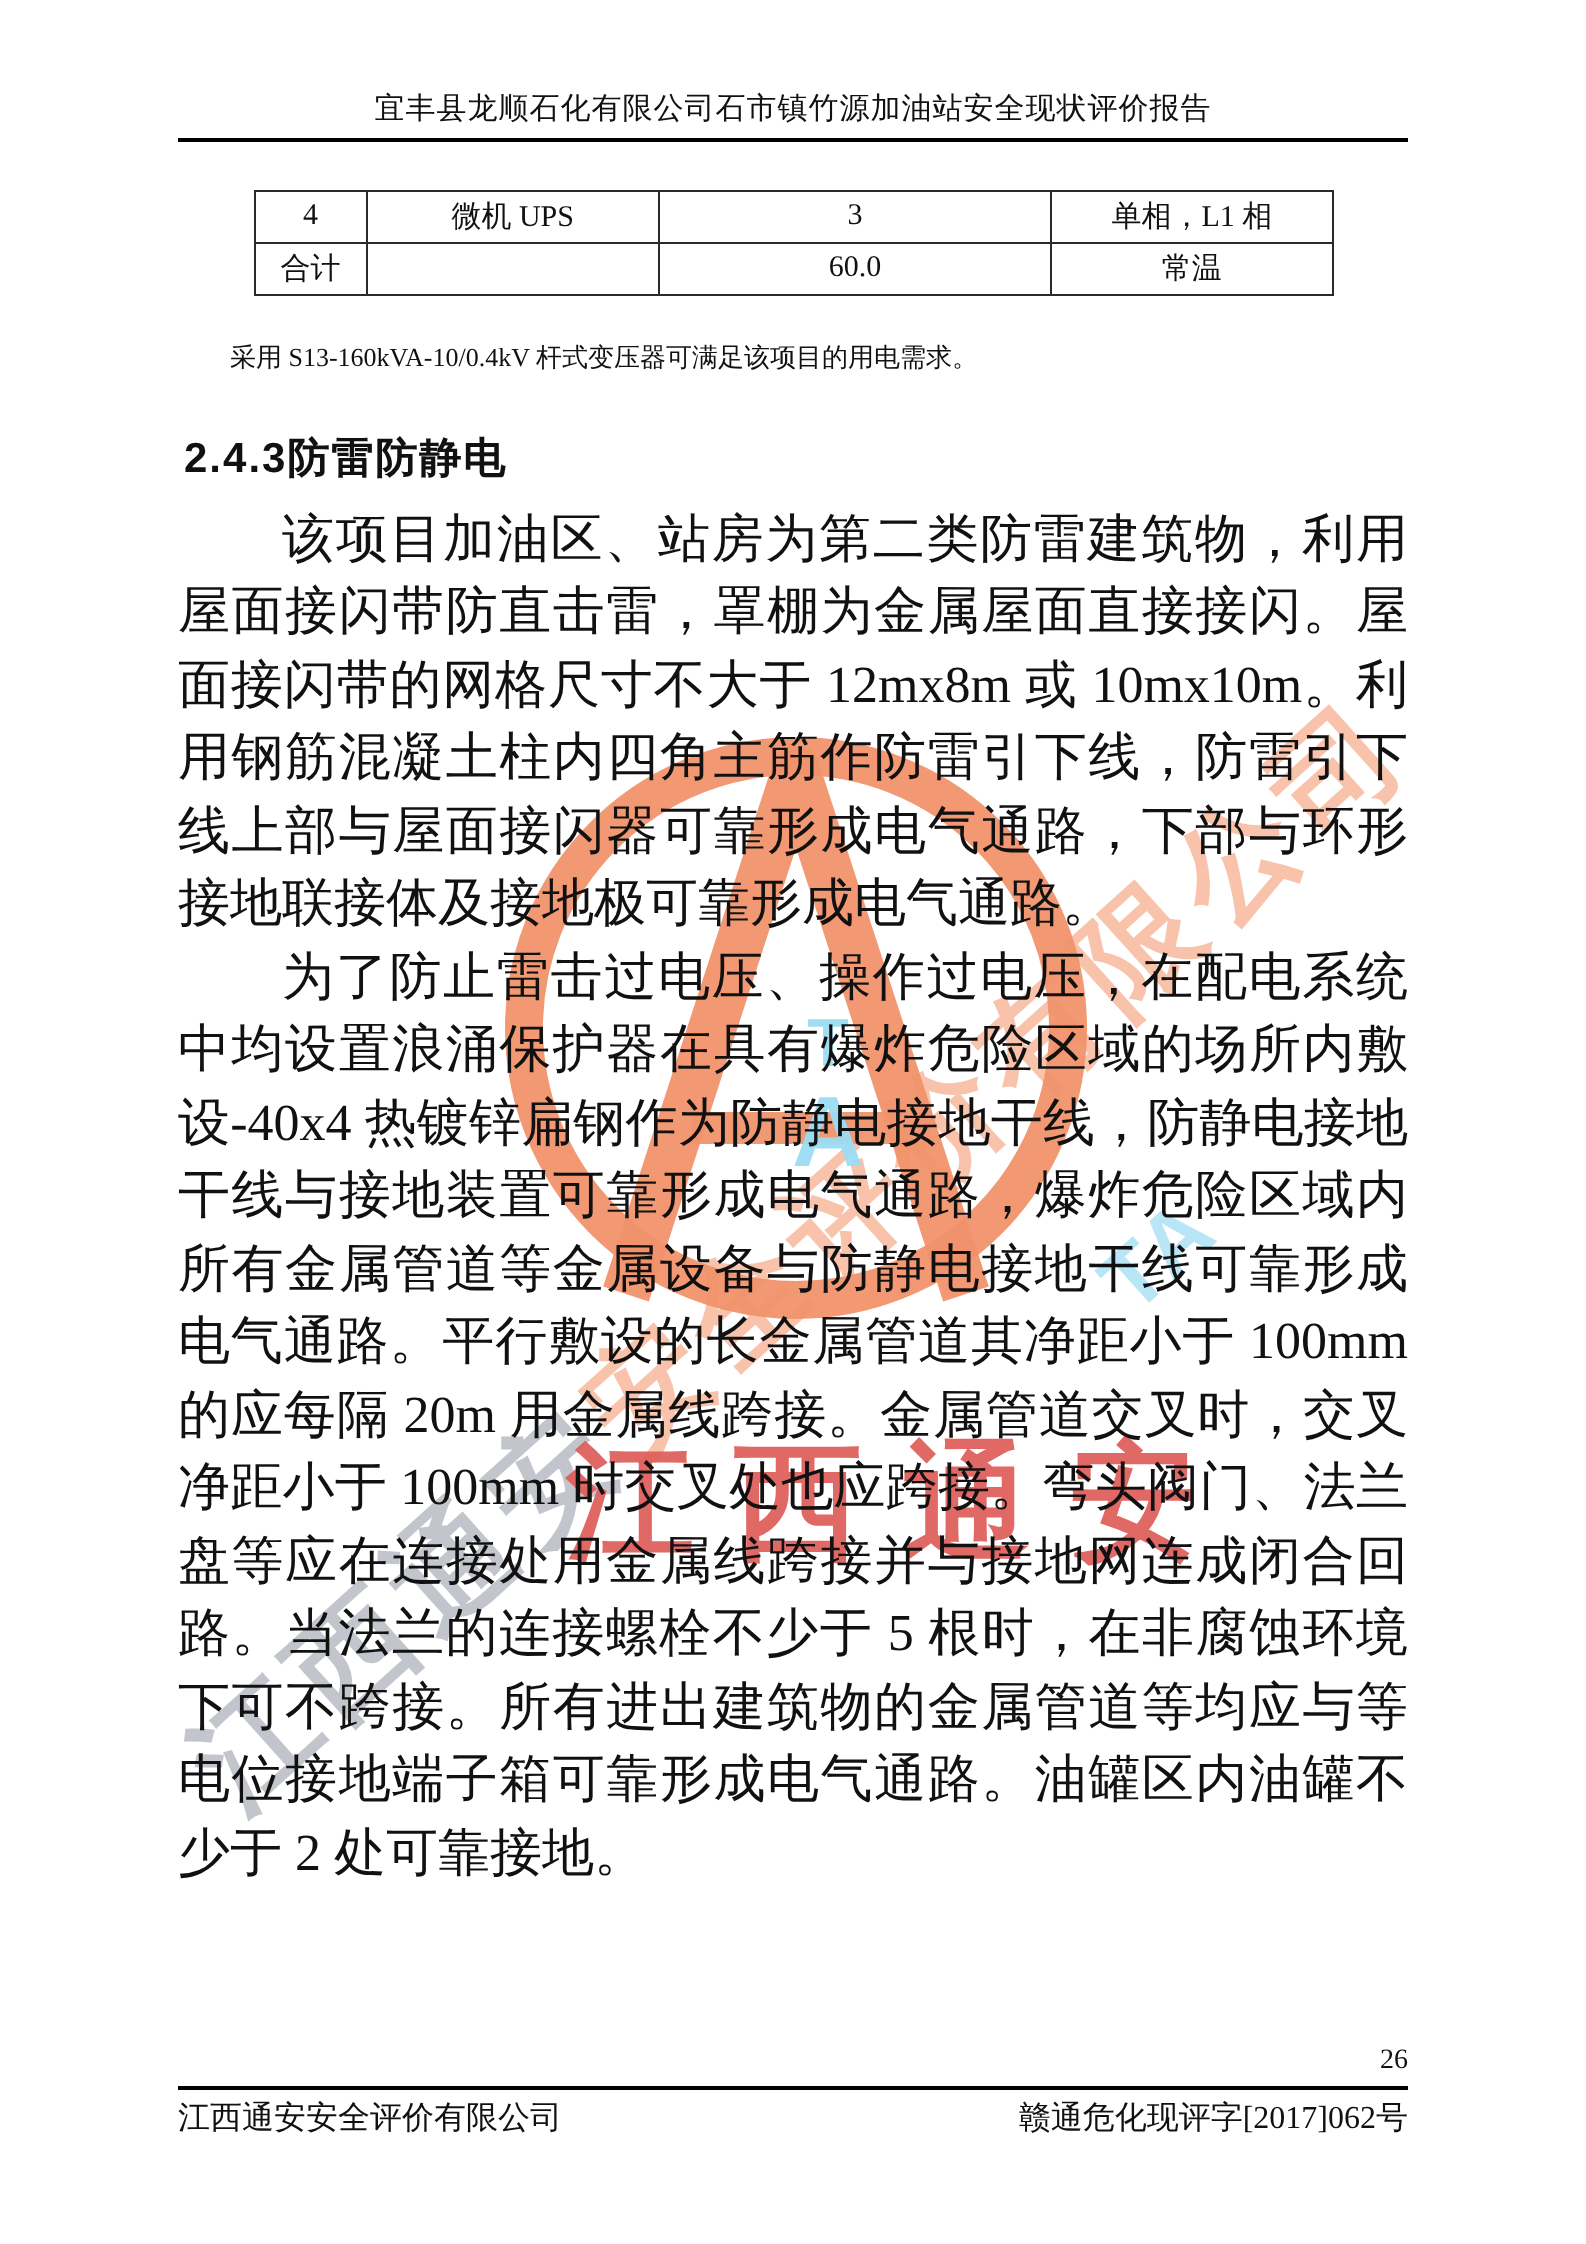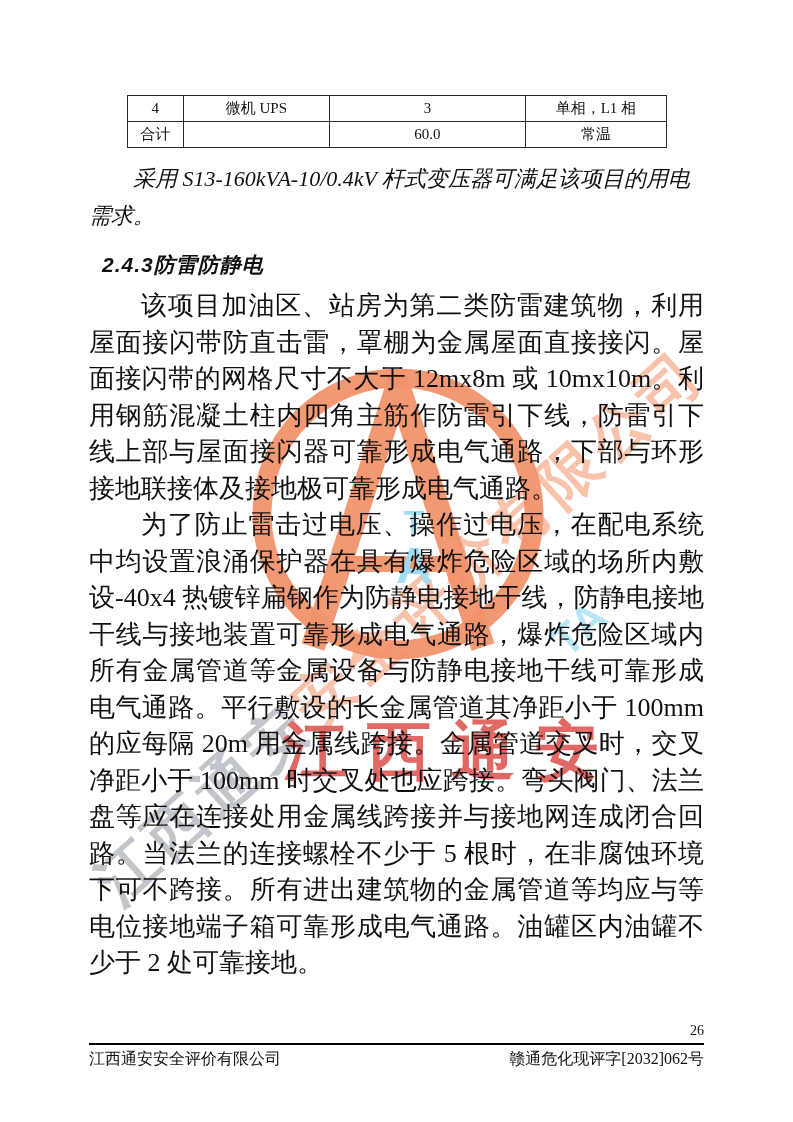--- a/index.html
+++ b/index.html
@@ -9,24 +9,24 @@
     font-family:"Liberation Serif","DejaVu Serif",serif;
   }
   
   .header{position:absolute;left:89px;right:89px;top:0;z-index:2;}
   .header-title{margin-top:45px;text-align:center;font-size:15px;letter-spacing:.5px;white-space:nowrap;}
   .header-rule{margin-top:5px;border-top:2.5px solid #000;height:0;}
   
   .content{position:absolute;left:89px;right:89px;top:93px;z-index:2;}
   .eq-table{border-collapse:collapse;margin:2px auto 0 auto;width:540px;table-layout:fixed;font-size:15px;}
   .eq-table td{border:1.5px solid #2a2a2a;text-align:center;height:25px;padding:0 4px;overflow:hidden;white-space:nowrap;}
-  .intro{margin:13px 0 0 0;font-size:22px;line-height:36.5px;text-indent:2em;font-style:italic;}
+  .intro{margin:13px 0 0 0;font-size:13px;line-height:36.5px;text-indent:2em;}
   .section-heading{
-    margin:17px 0 0 13px;font-size:21px;font-weight:bold;
-    font-family:"Liberation Sans","DejaVu Sans",sans-serif;letter-spacing:1px;font-style:italic;
+    margin:17px 0 0 3px;font-size:21px;font-weight:bold;
+    font-family:"Liberation Sans","DejaVu Sans",sans-serif;letter-spacing:1px;
   }
   .body-p{margin:9px 0 0 0;font-size:26px;line-height:36.5px;text-indent:2em;text-align:justify;}
   .body-p + .body-p{margin-top:0;}
   
   .footer{position:absolute;left:89px;right:89px;top:1022px;z-index:2;}
   .page-number{text-align:right;font-size:14px;line-height:18px;}
   .footer-rule{border-top:2px solid #000;margin-top:3px;height:0;}
   .footer-row{display:flex;justify-content:space-between;padding-top:4px;font-size:16px;}
   
   .watermark{position:absolute;inset:0;z-index:1;opacity:.88;pointer-events:none;}
@@ -72,20 +72,24 @@
     <div class="wm-ta">
       <span class="t">T</span>
       <span class="a">A</span>
     </div>
 
     <div class="wm-ta-small">TA</div>
 
     <div class="wm-red">江西通安</div>
   </div>
 
+  <div class="header">
+    <div class="header-title">宜丰县龙顺石化有限公司石市镇竹源加油站安全现状评价报告</div>
+    <div class="header-rule"></div>
+  </div>
 
   <div class="content">
 
     <table class="eq-table">
       <colgroup>
         <col style="width:10.5%">
           <col style="width:27%">
           <col style="width:36.5%">
           <col style="width:26%">
       </colgroup>
@@ -111,17 +115,17 @@
 
     <p class="body-p">该项目加油区、站房为第二类防雷建筑物，利用屋面接闪带防直击雷，罩棚为金属屋面直接接闪。屋面接闪带的网格尺寸不大于 12mx8m 或 10mx10m。利用钢筋混凝土柱内四角主筋作防雷引下线，防雷引下线上部与屋面接闪器可靠形成电气通路，下部与环形接地联接体及接地极可靠形成电气通路。</p>
     <p class="body-p">为了防止雷击过电压、操作过电压，在配电系统中均设置浪涌保护器在具有爆炸危险区域的场所内敷设-40x4 热镀锌扁钢作为防静电接地干线，防静电接地干线与接地装置可靠形成电气通路，爆炸危险区域内所有金属管道等金属设备与防静电接地干线可靠形成电气通路。平行敷设的长金属管道其净距小于 100mm 的应每隔 20m 用金属线跨接。金属管道交叉时，交叉净距小于 100mm 时交叉处也应跨接。弯头阀门、法兰盘等应在连接处用金属线跨接并与接地网连成闭合回路。当法兰的连接螺栓不少于 5 根时，在非腐蚀环境下可不跨接。所有进出建筑物的金属管道等均应与等电位接地端子箱可靠形成电气通路。油罐区内油罐不少于 2 处可靠接地。</p>
   </div>
 
   <div class="footer">
     <div class="page-number">26</div>
     <div class="footer-rule"></div>
     <div class="footer-row">
       <span>江西通安安全评价有限公司</span>
-      <span>赣通危化现评字[2032]062号</span>
+      <span>赣通危化现评字[2017]062号</span>
     </div>
   </div>
 
 </div>
 
 </body></html>

